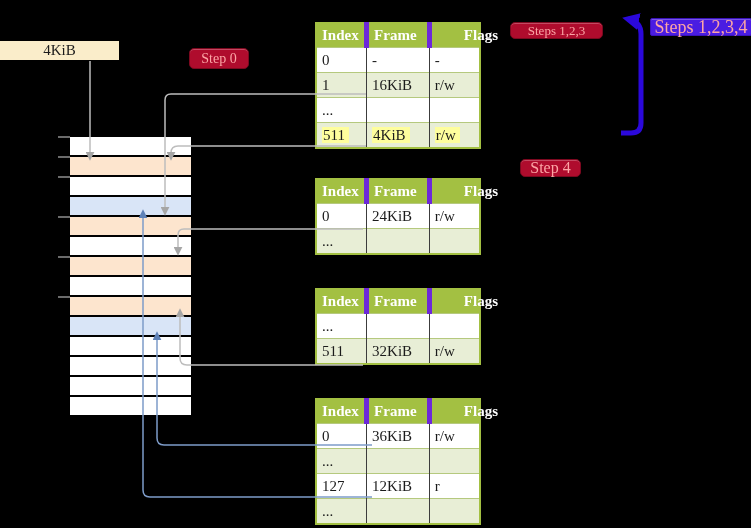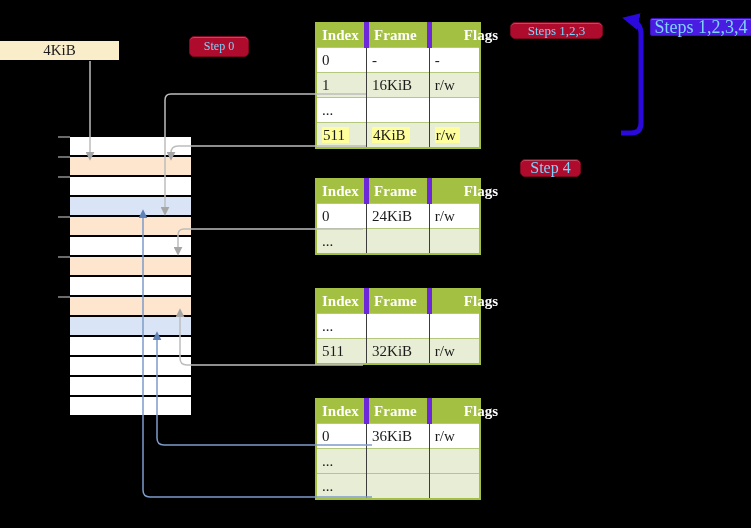--- a/index.html
+++ b/index.html
@@ -7,26 +7,26 @@
     position:relative;width:751px;height:528px;background:#000;overflow:hidden;
     font-family:"Liberation Serif","DejaVu Serif",serif;
   }
   
   .size-label{
     position:absolute;left:0;top:41px;width:119px;height:19px;
     background:#FAEDCA;color:#1b1b1b;font-size:15px;
     display:flex;align-items:center;justify-content:center;
   }
   .badge{
-    position:absolute;color:#7dd3fc;display:flex;align-items:center;justify-content:center;
+    position:absolute;color:#fca5a5;display:flex;align-items:center;justify-content:center;
     box-shadow:inset 0 1px 0 rgba(255,255,255,.25);
   }
   .badge.red{background:#AF0C2D;border:1px solid #7c081f;border-radius:5px;}
   .badge.blue{background:#4A1CE2;border:1px solid #3a12b8;border-radius:2px;}
-  .badge-step0{left:189px;top:36px;width:58px;height:19px;font-size:12px;}
+  .badge-step0{left:189px;top:48px;width:58px;height:19px;font-size:14px;}
   .badge-steps123{left:510px;top:22px;width:91px;height:15px;font-size:13px;border-radius:2px;}
   .badge-steps1234{left:650px;top:18px;width:100px;height:16px;font-size:18px;}
   .badge-step4{left:520px;top:159px;width:59px;height:16px;font-size:16px;border-radius:3px;}
   
   .memcol{
     position:absolute;left:70px;top:137px;width:121px;height:278px;
     display:flex;flex-direction:column;gap:2px;background:#000;z-index:1;
   }
   .mem-row{flex:1 1 0;}
   .mem-row[data-color="white"]{background:#ffffff;}
@@ -183,20 +183,25 @@
     </tr>
     <tr>
       <td>0</td>
       <td>36KiB</td>
       <td>r/w</td>
     </tr>
     <tr class="alt">
       <td>...</td>
       <td></td>
       <td></td>
+    </tr>
+    <tr>
+      <td>127</td>
+      <td>12KiB</td>
+      <td>r</td>
     </tr>
     <tr class="alt">
       <td>...</td>
       <td></td>
       <td></td>
     </tr>
   </tbody>
     </table>
 
   <svg class="overlay" width="751" height="528" viewBox="0 0 751 528">

